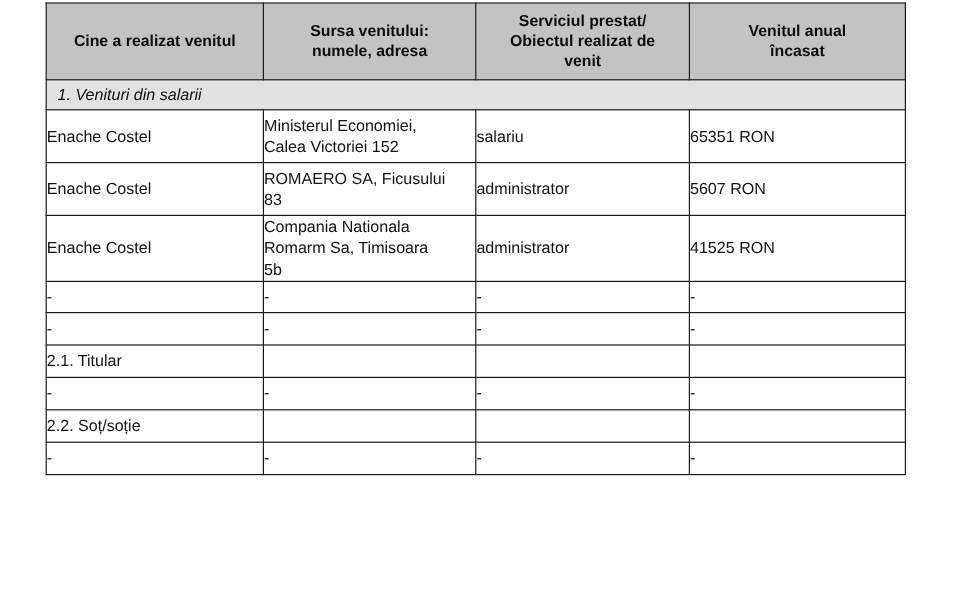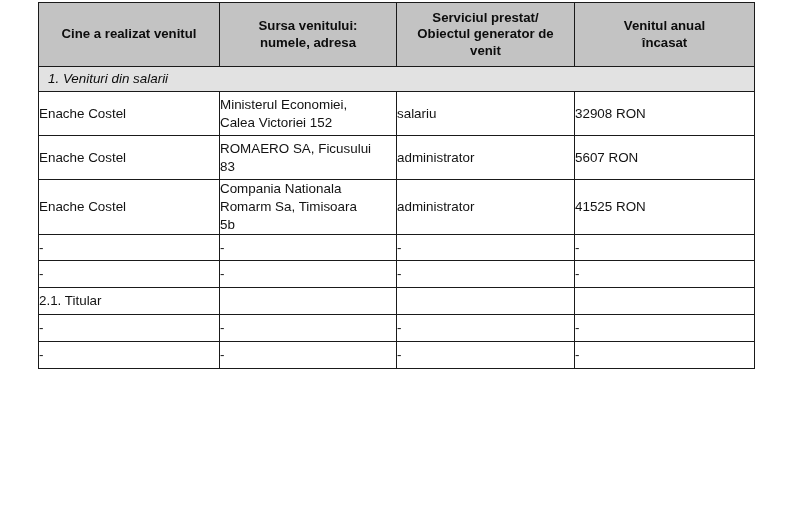--- a/index.html
+++ b/index.html
@@ -107,21 +107,21 @@
       <tr>
           <th>
             <span class="hdr-line">Cine a realizat venitul</span>
           </th>
           <th>
             <span class="hdr-line">Sursa venitului:</span>
             <span class="hdr-line">numele, adresa</span>
           </th>
           <th>
             <span class="hdr-line">Serviciul prestat/</span>
-            <span class="hdr-line">Obiectul generator de</span>
+            <span class="hdr-line">Obiectul realizat de</span>
             <span class="hdr-line">venit</span>
           </th>
           <th>
             <span class="hdr-line">Venitul anual</span>
             <span class="hdr-line">încasat</span>
           </th>
         </tr>
     </thead>
     <tbody>
         <tr class="section-row">
@@ -132,21 +132,21 @@
             <span class="cell-text">Enache Costel</span>
           </td>
           <td>
             <span class="cell-text">Ministerul Economiei,
 Calea Victoriei 152</span>
           </td>
           <td>
             <span class="cell-text">salariu</span>
           </td>
           <td>
-            <span class="cell-text">32908 RON</span>
+            <span class="cell-text">65351 RON</span>
           </td>
         </tr>
         <tr class="data-row">
           <td>
             <span class="cell-text">Enache Costel</span>
           </td>
           <td>
             <span class="cell-text">ROMAERO SA, Ficusului
 83</span>
           </td>
@@ -222,20 +222,34 @@
           <td>
             <span class="cell-text">-</span>
           </td>
           <td>
             <span class="cell-text">-</span>
           </td>
           <td>
             <span class="cell-text">-</span>
           </td>
         </tr>
+        <tr class="label-row">
+          <td>
+            <span class="cell-text">2.2. Soț/soție</span>
+          </td>
+          <td>
+            <span class="empty-cell"></span>
+          </td>
+          <td>
+            <span class="empty-cell"></span>
+          </td>
+          <td>
+            <span class="empty-cell"></span>
+          </td>
+        </tr>
         <tr class="dash-row">
           <td>
             <span class="cell-text">-</span>
           </td>
           <td>
             <span class="cell-text">-</span>
           </td>
           <td>
             <span class="cell-text">-</span>
           </td>

